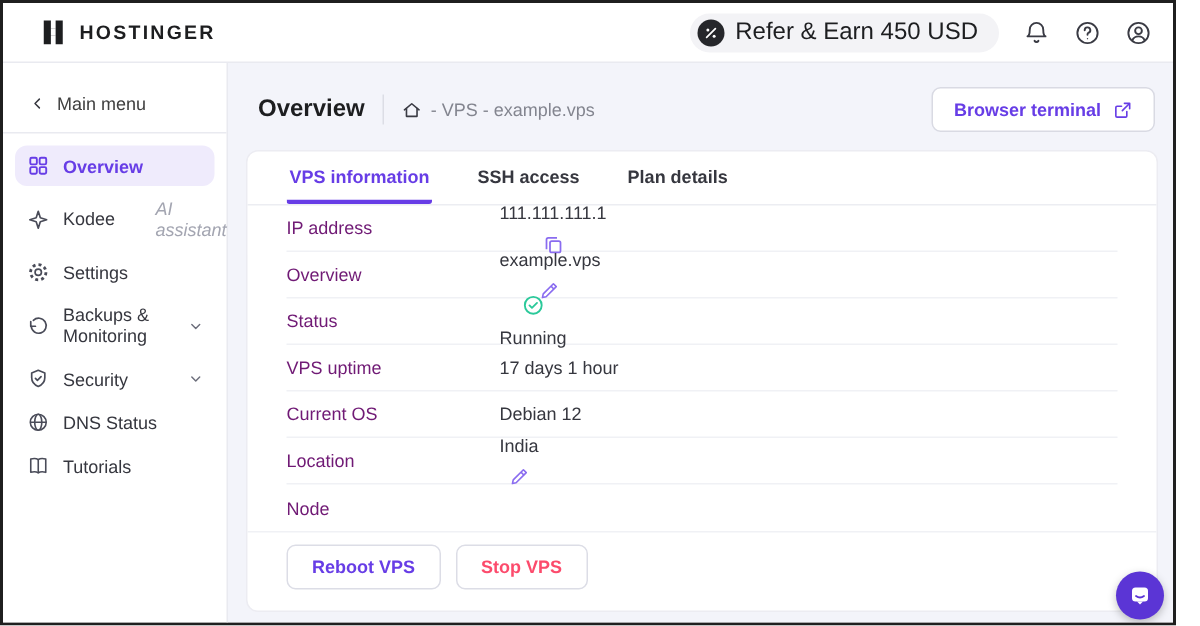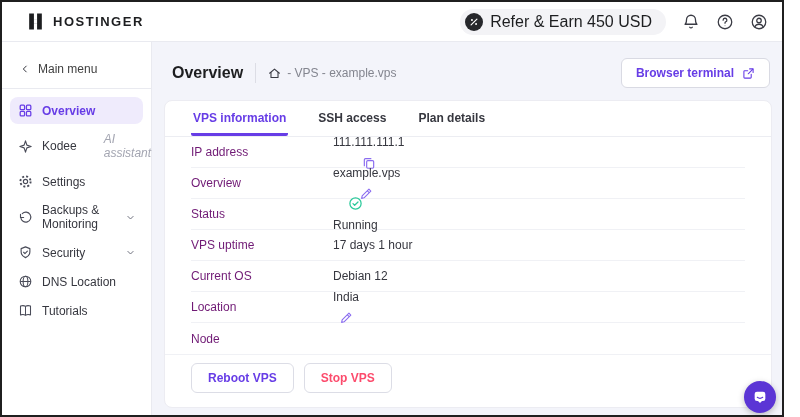--- a/index.html
+++ b/index.html
@@ -159,21 +159,21 @@
             <path d="M5 9l7 7 7-7"></path>
           </svg>
       </div>
 
       <div class="side-item">
         <svg width="15" height="15" viewBox="0 0 24 24" fill="none" stroke="#4a4c59" stroke-width="1.7">
           <circle cx="12" cy="12" r="8.5"></circle>
             <ellipse cx="12" cy="12" rx="3.8" ry="8.5"></ellipse>
             <path d="M3.5 12h17"></path>
         </svg>
-        <span>DNS Location</span>
+        <span>DNS Status</span>
       </div>
 
       <div class="side-item">
         <svg width="15" height="15" viewBox="0 0 24 24" fill="none" stroke="#4a4c59" stroke-width="1.7" stroke-linejoin="round">
           <path d="M12 5.5C10 4 7 4 4 4.8V19c3-.8 6-.8 8 .7 2-1.5 5-1.5 8-.7V4.8c-3-.8-6-.8-8 .7z"></path>
             <path d="M12 5.5V19.7"></path>
         </svg>
         <span>Tutorials</span>
       </div>
     </div>

